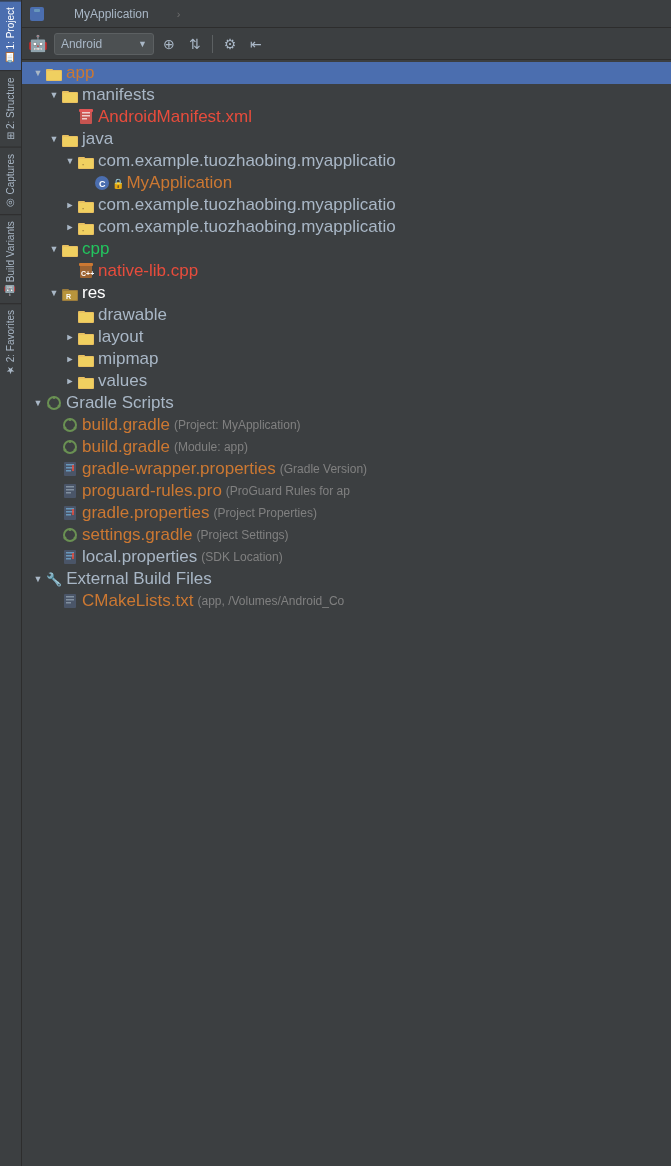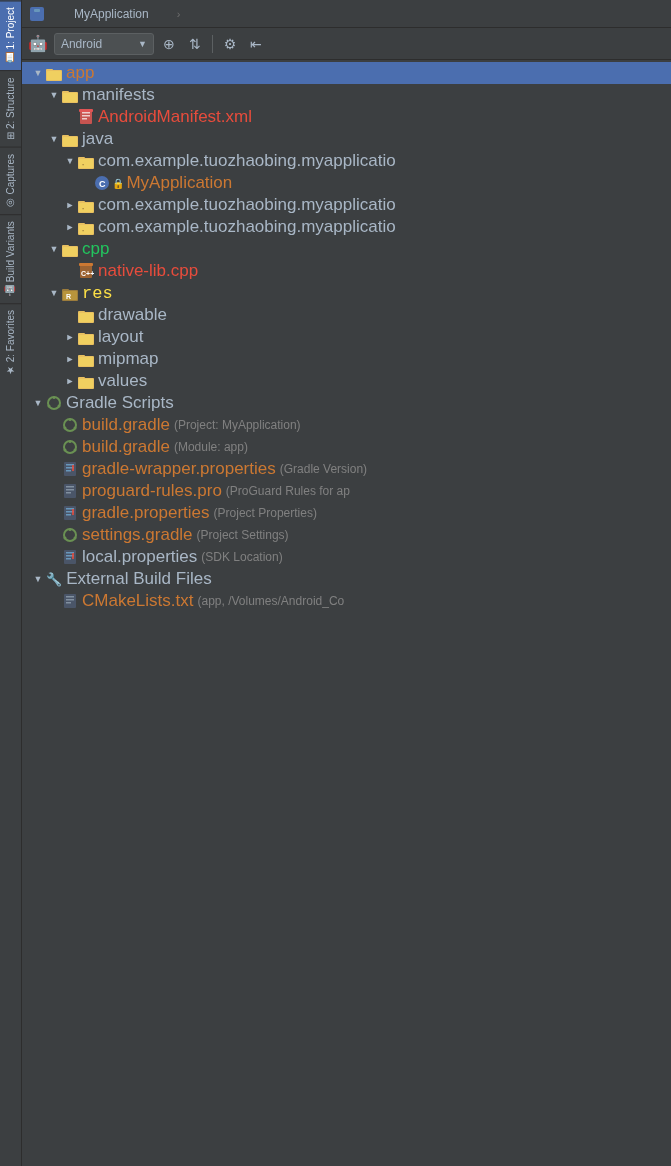--- a/index.html
+++ b/index.html
@@ -396,21 +396,21 @@
         <span class="indent" style="width:24px;"></span>
         <span class="arrow">▼</span>
         <span style="font-size:13px; margin-right:4px;">
         <svg width="16" height="14" viewBox="0 0 16 14" style="vertical-align:middle;">
           <rect x="0" y="3" width="16" height="11" rx="1" fill="#9c7c3c"></rect>
           <rect x="0" y="2" width="7" height="3" rx="1" fill="#9c7c3c"></rect>
           <rect x="1" y="4" width="14" height="9" rx="1" fill="#b8943c"></rect>
           <text x="4" y="12" font-size="7" fill="white" font-weight="bold">R</text>
         </svg>
       </span>
-        <span class="item-label" style="color:#fde047;font-family:Liberation Mono, monospace;">res</span>
+        <span class="item-label" style="color:#ffffff;">res</span>
       </div>
       <div class="tree-item">
         <span class="indent" style="width:40px;"></span>
         <span class="arrow-spacer"></span>
         <span style="color:#e8c060; font-size:13px; margin-right:4px;">
         <svg width="16" height="14" viewBox="0 0 16 14" style="vertical-align:middle;">
           <rect x="0" y="3" width="16" height="11" rx="1" fill="#e8c060"></rect>
           <rect x="0" y="2" width="7" height="3" rx="1" fill="#e8c060"></rect>
           <rect x="1" y="4" width="14" height="9" rx="1" fill="#f0d060"></rect>
         </svg>

